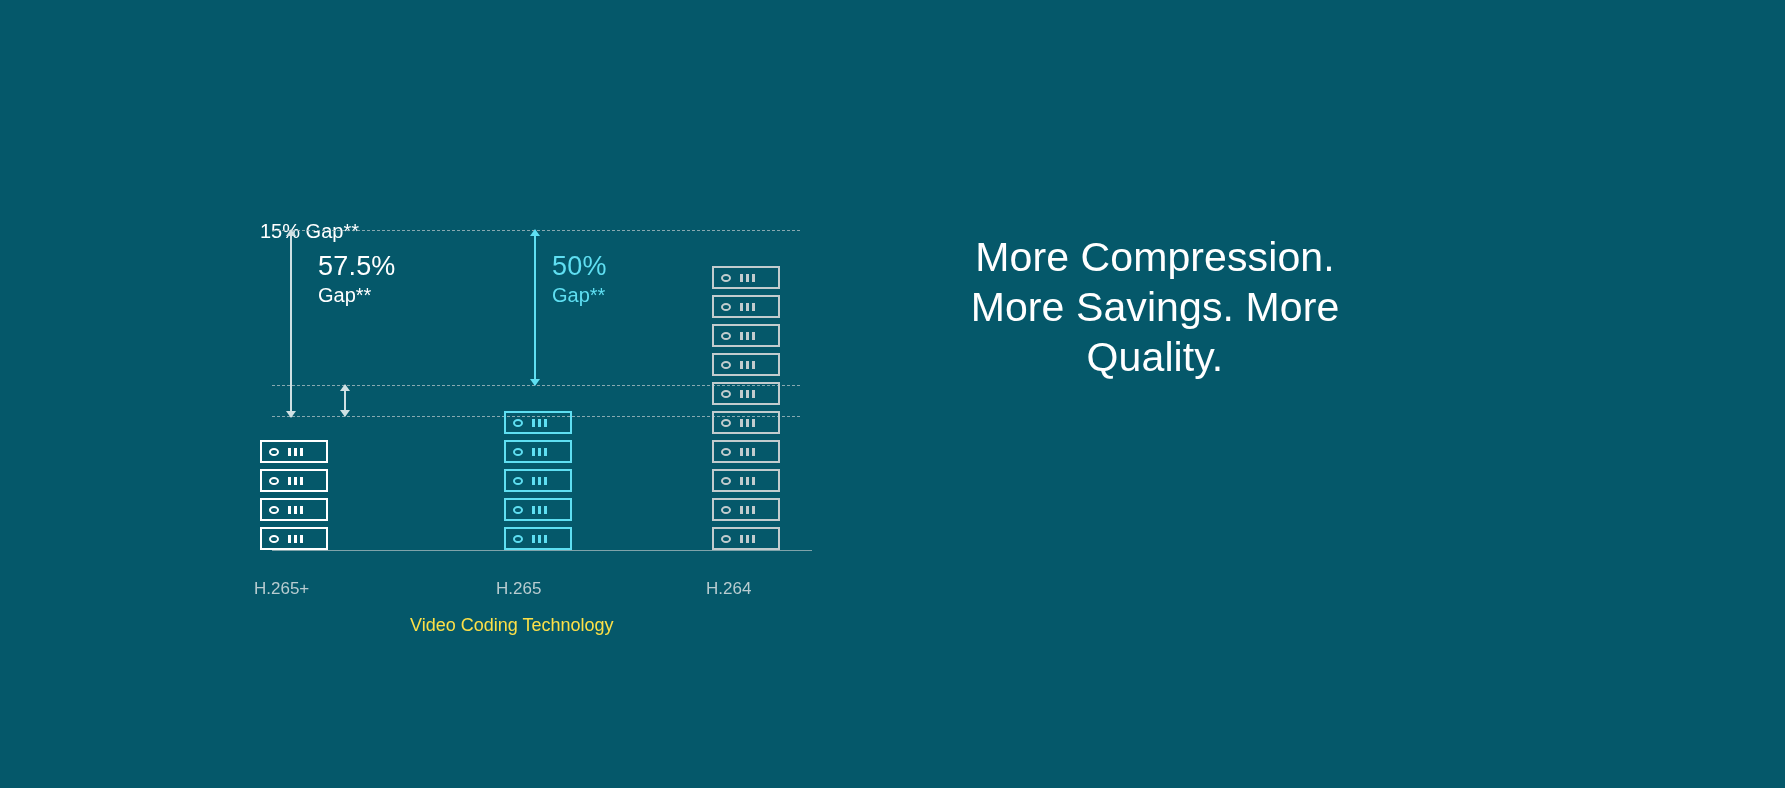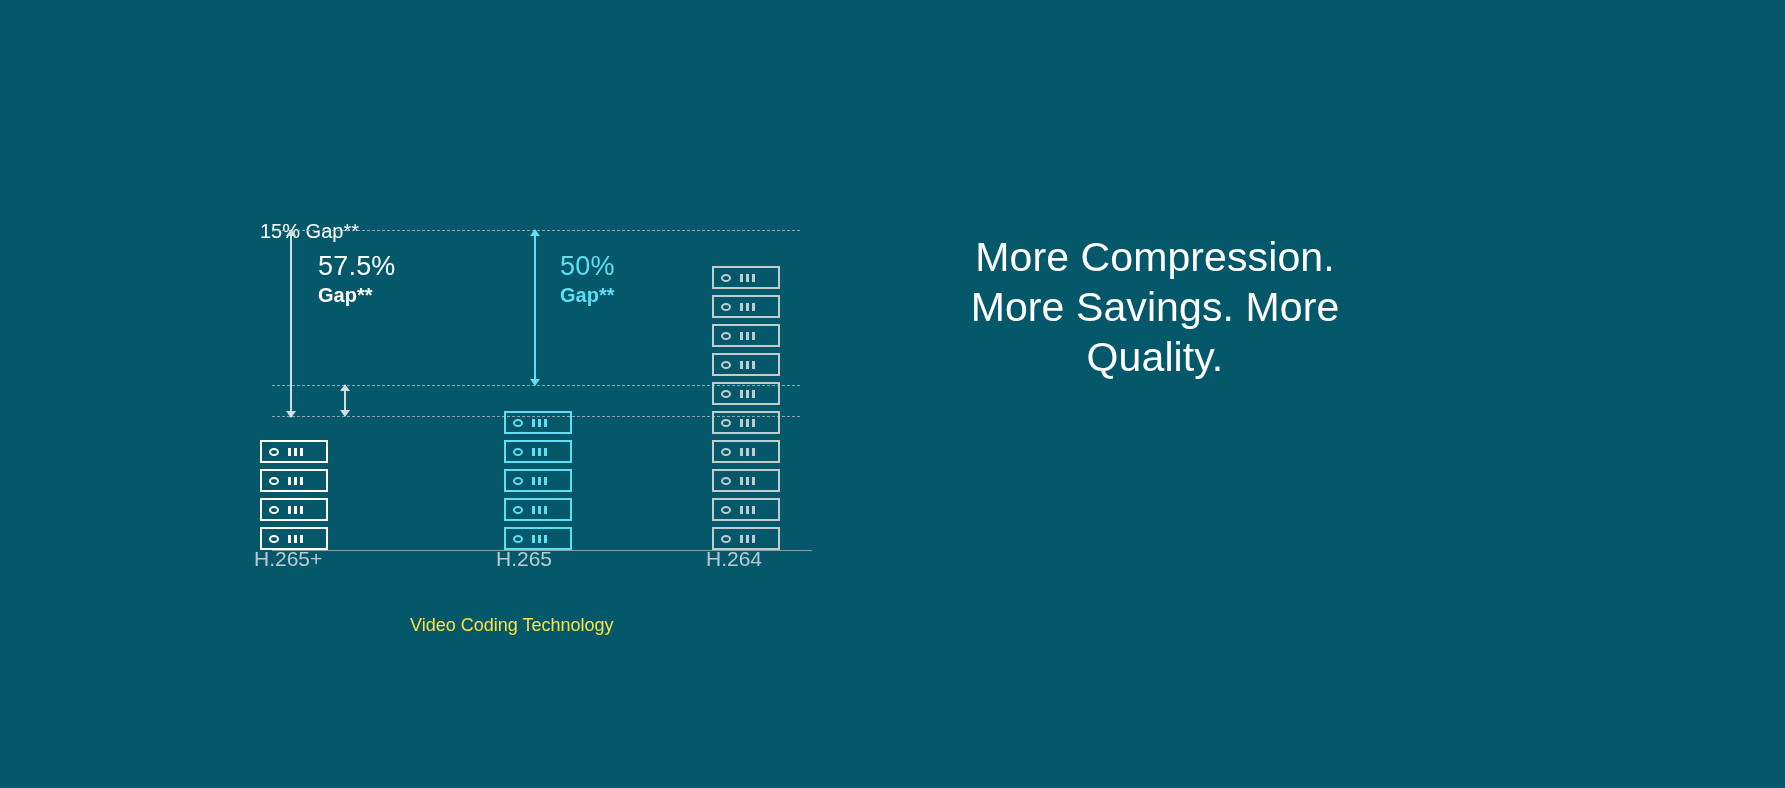--- a/index.html
+++ b/index.html
@@ -46,25 +46,25 @@
   .arrow.cyan::before { border-bottom-color: #5fdff2; }
   .arrow.cyan::after  { border-top-color: #5fdff2; }
 
   .arrow-575 { left: 30px;  top: 10px; height: 187px; }
   .arrow-50  { left: 274px; top: 10px; height: 155px; }
   .arrow-15  { left: 84px;  top: 165px; height: 31px; }
 
   
   .gaplabel { position: absolute; line-height: 1.22; }
   .gaplabel .pct { font-size: 27px; font-weight: 400; letter-spacing: .2px; }
-  .gaplabel .sub { font-size: 20px; font-weight: 700; }
+  .gaplabel .sub { font-size: 20px; font-weight: 400; }
   .gaplabel.white { color: #ffffff; }
   .gaplabel.cyan  { color: #5fdff2; }
   .g575 { left: 58px;  top: 30px; }
-  .g50  { left: 300px; top: 30px; }
+  .g50  { left: 292px; top: 30px; }
   .g15  { left: 98px;  top: 167px; color:#ffffff; font-size: 20px; white-space: nowrap; }
 
   
   .stack { position: absolute; bottom: 10px; display: flex; flex-direction: column-reverse; gap: 6px; }
   .stack-a { left: 0px;   }   
   .stack-b { left: 244px; }   
   .stack-c { left: 452px; }   
 
   .srv {
     width: 68px; height: 23px;
@@ -79,22 +79,22 @@
   .srv.cyan { border-color: #5fdff2; }
   .srv.cyan .led { border-color: #5fdff2; }
   .srv.cyan .bars i { background: #5fdff2; }
 
   .srv.gray { border-color: #c2ccce; }
   .srv.gray .led { border-color: #c2ccce; }
   .srv.gray .bars i { background: #c2ccce; }
 
   
   .axis-label {
-    position: absolute; top: 327px;
-    font-size: 21px; color: #b9ccd0; white-space: nowrap; text-align: right;
+    position: absolute; top: 359px;
+    font-size: 17px; color: #b9ccd0; white-space: nowrap; text-align: right;
   }
   .ax-a { left: -6px; }
   .ax-b { left: 236px; }
   .ax-c { left: 446px; }
 
   .caption {
     position: absolute; left: 150px; top: 395px;
     font-size: 18px; color: #fde047; white-space: nowrap;
   }
 

